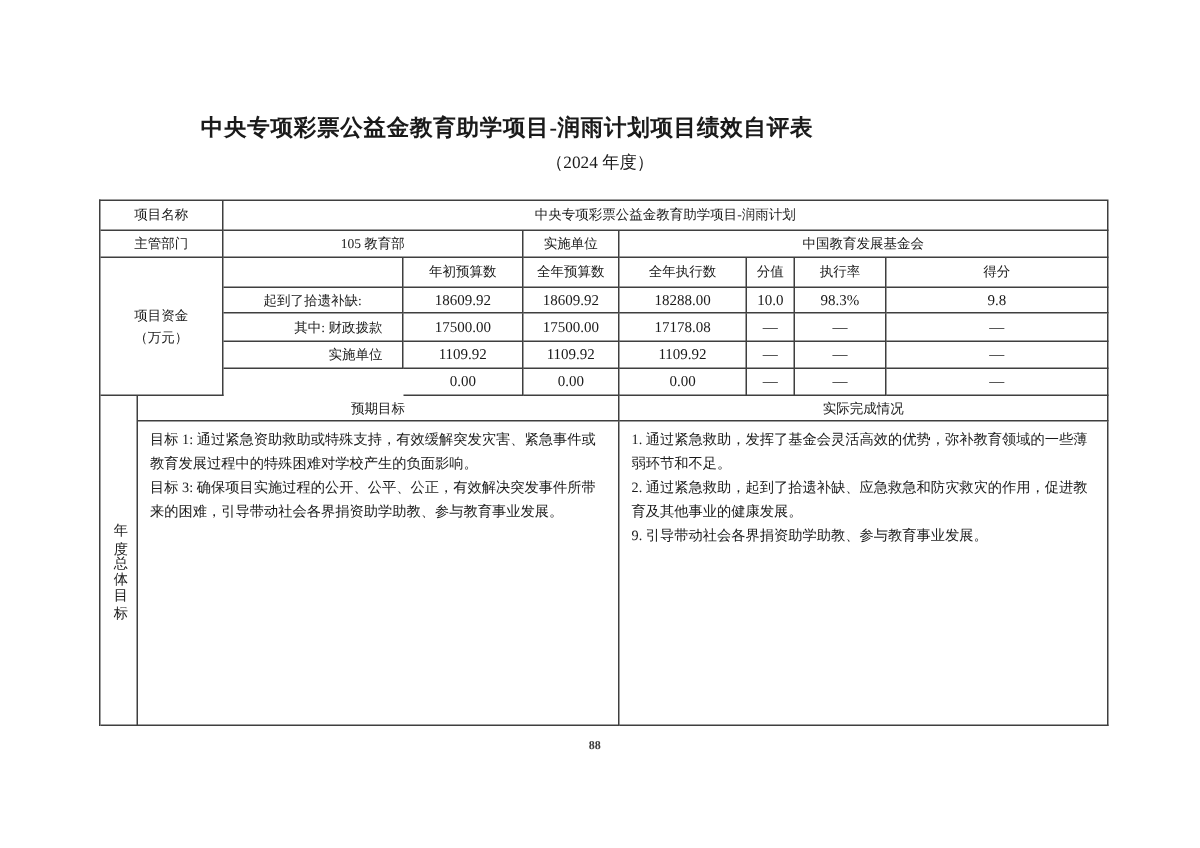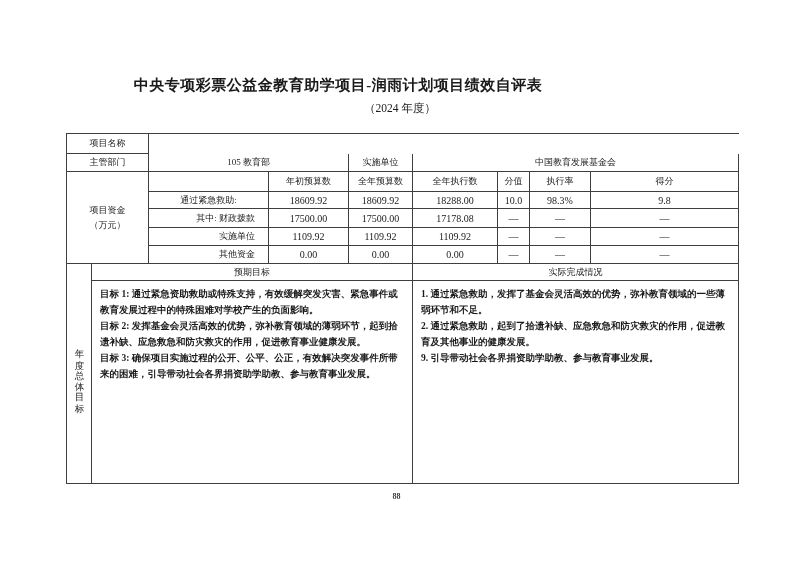--- a/index.html
+++ b/index.html
@@ -44,21 +44,21 @@
   .stack div{line-height:15px;}
   .vertical{
     writing-mode:vertical-rl;text-orientation:upright;
     letter-spacing:11px;font-size:9.5px;
     display:flex;align-items:center;justify-content:center;
   }
   .content{
     align-items:flex-start;justify-content:flex-start;
     flex-direction:column;
     padding:5px 7px 4px 8px;
-    font-size:9.5px;line-height:16px;text-align:left;font-weight:bold;
+    font-size:9.5px;line-height:16px;text-align:left;
   }
   .content p{margin:0;}
   
   .a11{grid-area:1/1/2/3;} .a12{grid-area:1/3/2/10;}
   .a21{grid-area:2/1/3/3;} .a22{grid-area:2/3/3/5;} .a23{grid-area:2/5/3/6;} .a24{grid-area:2/6/3/10;}
   .afl{grid-area:3/1/8/3;}
   .ah0{grid-area:3/3/4/4;} .ah1{grid-area:3/4/4/5;} .ah2{grid-area:3/5/4/6;} .ah3{grid-area:3/6/4/7;}
   .ah4{grid-area:3/7/4/8;} .ah5{grid-area:3/8/4/9;} .ah6{grid-area:3/9/4/10;}
   .r4l{grid-area:4/3/5/4;} .r4c1{grid-area:4/4/5/5;} .r4c2{grid-area:4/5/5/6;} .r4c3{grid-area:4/6/5/7;} .r4c4{grid-area:4/7/5/8;} .r4c5{grid-area:4/8/5/9;} .r4c6{grid-area:4/9/5/10;}
   .r5l{grid-area:5/3/6/4;} .r5c1{grid-area:5/4/6/5;} .r5c2{grid-area:5/5/6/6;} .r5c3{grid-area:5/6/6/7;} .r5c4{grid-area:5/7/6/8;} .r5c5{grid-area:5/8/6/9;} .r5c6{grid-area:5/9/6/10;}
@@ -72,40 +72,41 @@
 <body>
 
 <div class="page">
 
   <div class="doc-title">中央专项彩票公益金教育助学项目-润雨计划项目绩效自评表</div>
   <div class="doc-subtitle">（2024 年度）</div>
 
   <div class="t">
 
     <div class="cell a11">项目名称</div>
+    <div class="cell a12">中央专项彩票公益金教育助学项目-润雨计划</div>
 
     <div class="cell a21">主管部门</div>
     <div class="cell a22">105 教育部</div>
     <div class="cell a23">实施单位</div>
     <div class="cell a24">中国教育发展基金会</div>
 
     <div class="cell afl stack">
       <div>项目资金</div>
       <div>（万元）</div>
     </div>
 
     <div class="cell ah0"></div>
     <div class="cell ah1">年初预算数</div>
     <div class="cell ah2">全年预算数</div>
     <div class="cell ah3">全年执行数</div>
     <div class="cell ah4">分值</div>
     <div class="cell ah5">执行率</div>
     <div class="cell ah6">得分</div>
 
-    <div class="cell r4l">通过紧急救助:</div>
+    <div class="cell r4l">起到了拾遗补缺:</div>
     <div class="cell num r4c1">18609.92</div>
     <div class="cell num r4c2">18609.92</div>
     <div class="cell num r4c3">18288.00</div>
     <div class="cell num r4c4">10.0</div>
     <div class="cell num r4c5">98.3%</div>
     <div class="cell num r4c6">9.8</div>
 
     <div class="cell lbl-right r5l">其中: 财政拨款</div>
     <div class="cell num r5c1">17500.00</div>
     <div class="cell num r5c2">17500.00</div>
@@ -115,37 +116,35 @@
     <div class="cell num r5c6">—</div>
 
     <div class="cell lbl-right r6l">实施单位</div>
     <div class="cell num r6c1">1109.92</div>
     <div class="cell num r6c2">1109.92</div>
     <div class="cell num r6c3">1109.92</div>
     <div class="cell num r6c4">—</div>
     <div class="cell num r6c5">—</div>
     <div class="cell num r6c6">—</div>
 
-    <div class="cell lbl-right r7l">其他资金</div>
     <div class="cell num r7c1">0.00</div>
     <div class="cell num r7c2">0.00</div>
     <div class="cell num r7c3">0.00</div>
     <div class="cell num r7c4">—</div>
     <div class="cell num r7c5">—</div>
     <div class="cell num r7c6">—</div>
 
     <div class="cell aside">
       <div class="vertical">年度总体目标</div>
     </div>
     <div class="cell aexh">预期目标</div>
     <div class="cell aach">实际完成情况</div>
 
     <div class="cell content aexc">
       <p>目标 1: 通过紧急资助救助或特殊支持，有效缓解突发灾害、紧急事件或教育发展过程中的特殊困难对学校产生的负面影响。</p>
-      <p>目标 2: 发挥基金会灵活高效的优势，弥补教育领域的薄弱环节，起到拾遗补缺、应急救急和防灾救灾的作用，促进教育事业健康发展。</p>
       <p>目标 3: 确保项目实施过程的公开、公平、公正，有效解决突发事件所带来的困难，引导带动社会各界捐资助学助教、参与教育事业发展。</p>
     </div>
     <div class="cell content aacc">
       <p>1. 通过紧急救助，发挥了基金会灵活高效的优势，弥补教育领域的一些薄弱环节和不足。</p>
       <p>2. 通过紧急救助，起到了拾遗补缺、应急救急和防灾救灾的作用，促进教育及其他事业的健康发展。</p>
       <p>9. 引导带动社会各界捐资助学助教、参与教育事业发展。</p>
     </div>
 
   </div>
 

